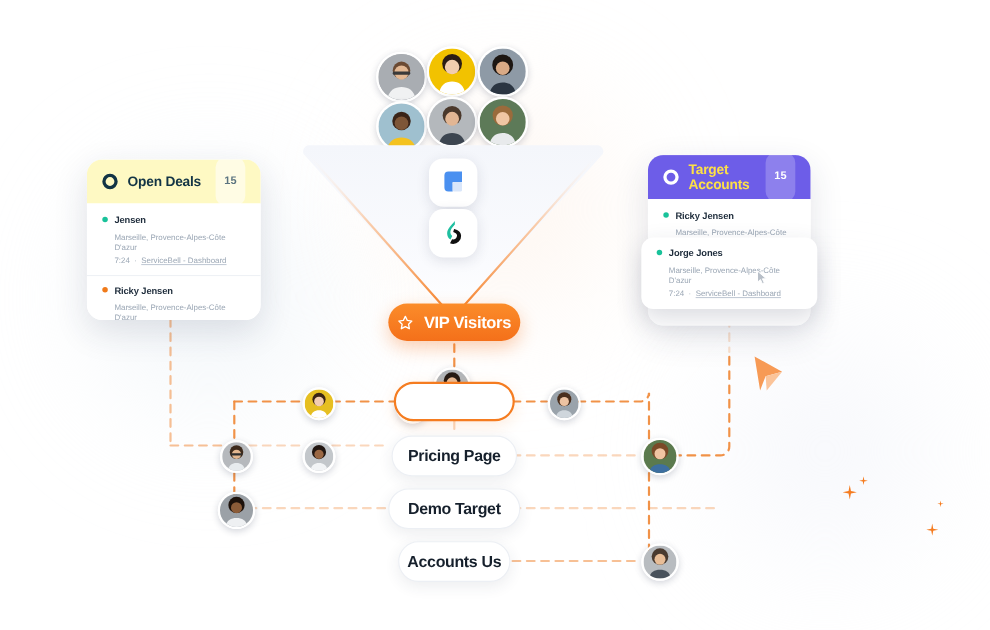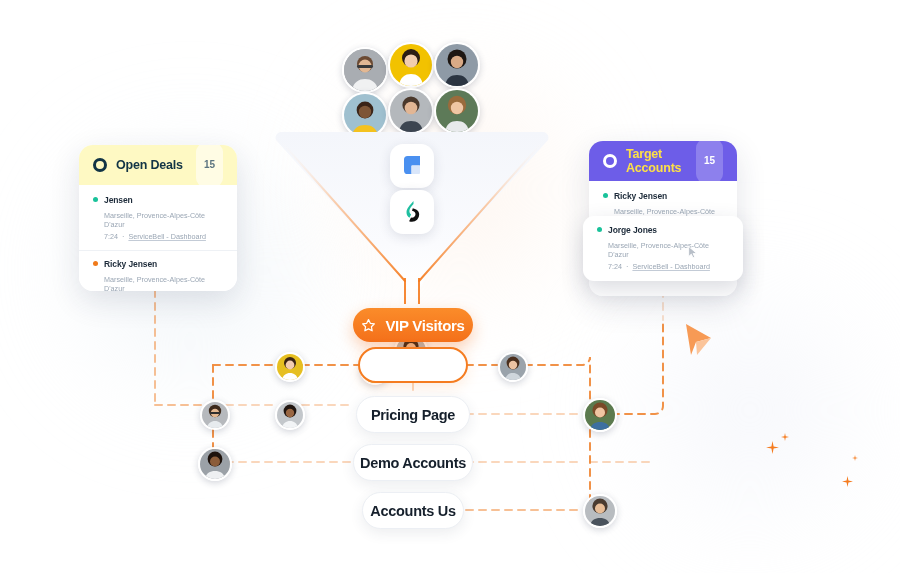--- a/index.html
+++ b/index.html
@@ -313,35 +313,35 @@
   </div>
   <div class="avatar av-node-lg" style="left:583px;top:494px;">
     <svg width="30" height="30" viewBox="0 0 30 30" style="display:block;border-radius:50%">
       <rect width="30" height="30" fill="#b8bcc0"></rect>
       <circle cx="15" cy="10" r="7.6" fill="#4a3b30"></circle>
       <circle cx="15" cy="12.5" r="5" fill="#e8bd97"></circle>
       <path d="M5 30c1-6 5-8 10-8s9 2 10 8z" fill="#49525c"></path>
     </svg>
   </div>
 
-  <div class="vip-pill" style="left:353px; top:276px; width:120px; height:34px;margin-top:32px;">
+  <div class="vip-pill" style="left:353px; top:276px; width:120px; height:34px;">
     <svg width="15" height="15" viewBox="0 0 24 24">
       <path d="M12 2.6l2.9 5.9 6.5.95-4.7 4.58 1.11 6.47L12 17.44 6.19 20.5l1.11-6.47L2.6 9.45l6.5-.95Z" fill="none" stroke="#ffffff" stroke-width="2" stroke-linejoin="round"></path>
     </svg>
     <span>VIP Visitors</span>
   </div>
 
   <div class="pill pill-active" style="left:358px; top:347px; width:110px; height:36px;">
     <span></span>
   </div>
   <div class="pill" style="left:356px; top:396px; width:114px; height:37px;">
     <span>Pricing Page</span>
   </div>
   <div class="pill" style="left:353px; top:444px; width:120px; height:37px;">
-    <span>Demo Accounts</span>
+    <span>Demo Target</span>
   </div>
   <div class="pill" style="left:362px; top:492px; width:102px; height:37px;">
     <span>Accounts Us</span>
   </div>
 
   <div class="card" style="left:79px; top:145px; width:158px; height:146px;">
     <div class="card-head teal">
       <span class="ring-icon"></span>
       <span class="card-title">Open Deals</span>
       <span class="count-pill">15</span>

